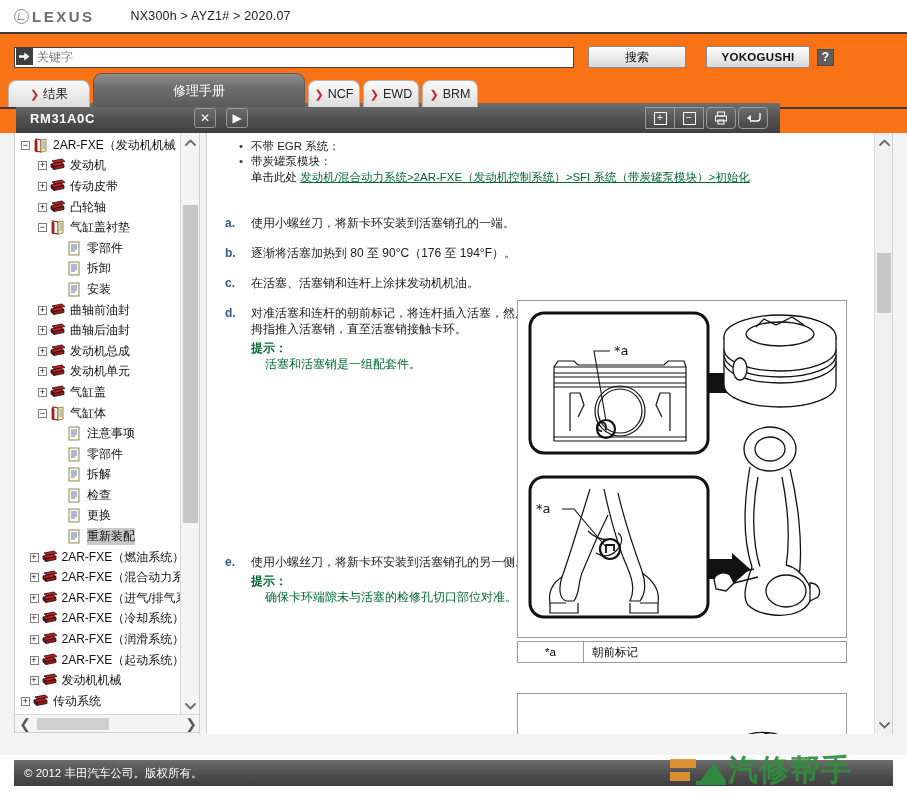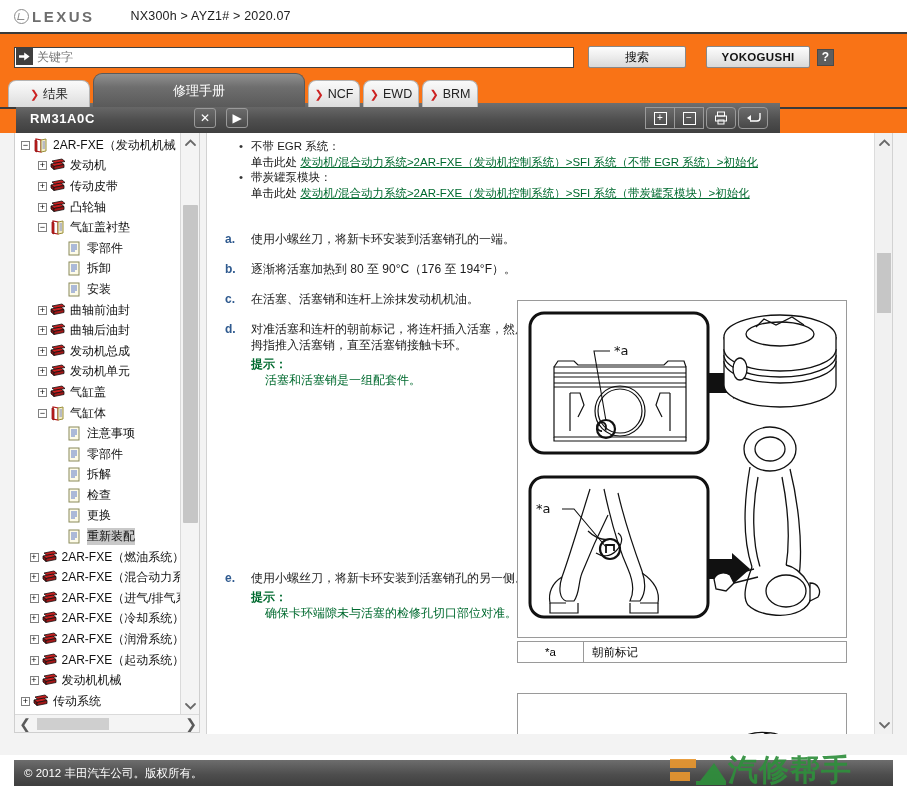--- a/index.html
+++ b/index.html
@@ -633,23 +633,20 @@
       </div>
     </div>
 
     <div class="content">
       <div class="content-inner">
 
         <div class="bullet-block">
           <div class="bline">
             <span class="bdot">•</span>
             <span class="btxt">不带 EGR 系统：</span>
-          </div>
-          <div class="linkline">
-            <span>单击此处 </span><a class="lk" href="#">发动机/混合动力系统&gt;2AR-FXE（发动机控制系统）&gt;SFI 系统（不带 EGR 系统）&gt;初始化</a>
           </div>
           <div class="bline">
             <span class="bdot">•</span>
             <span class="btxt">带炭罐泵模块：</span>
           </div>
           <div class="linkline">
             <span>单击此处 </span><a class="lk" href="#">发动机/混合动力系统&gt;2AR-FXE（发动机控制系统）&gt;SFI 系统（带炭罐泵模块）&gt;初始化</a>
           </div>
         </div>
 

